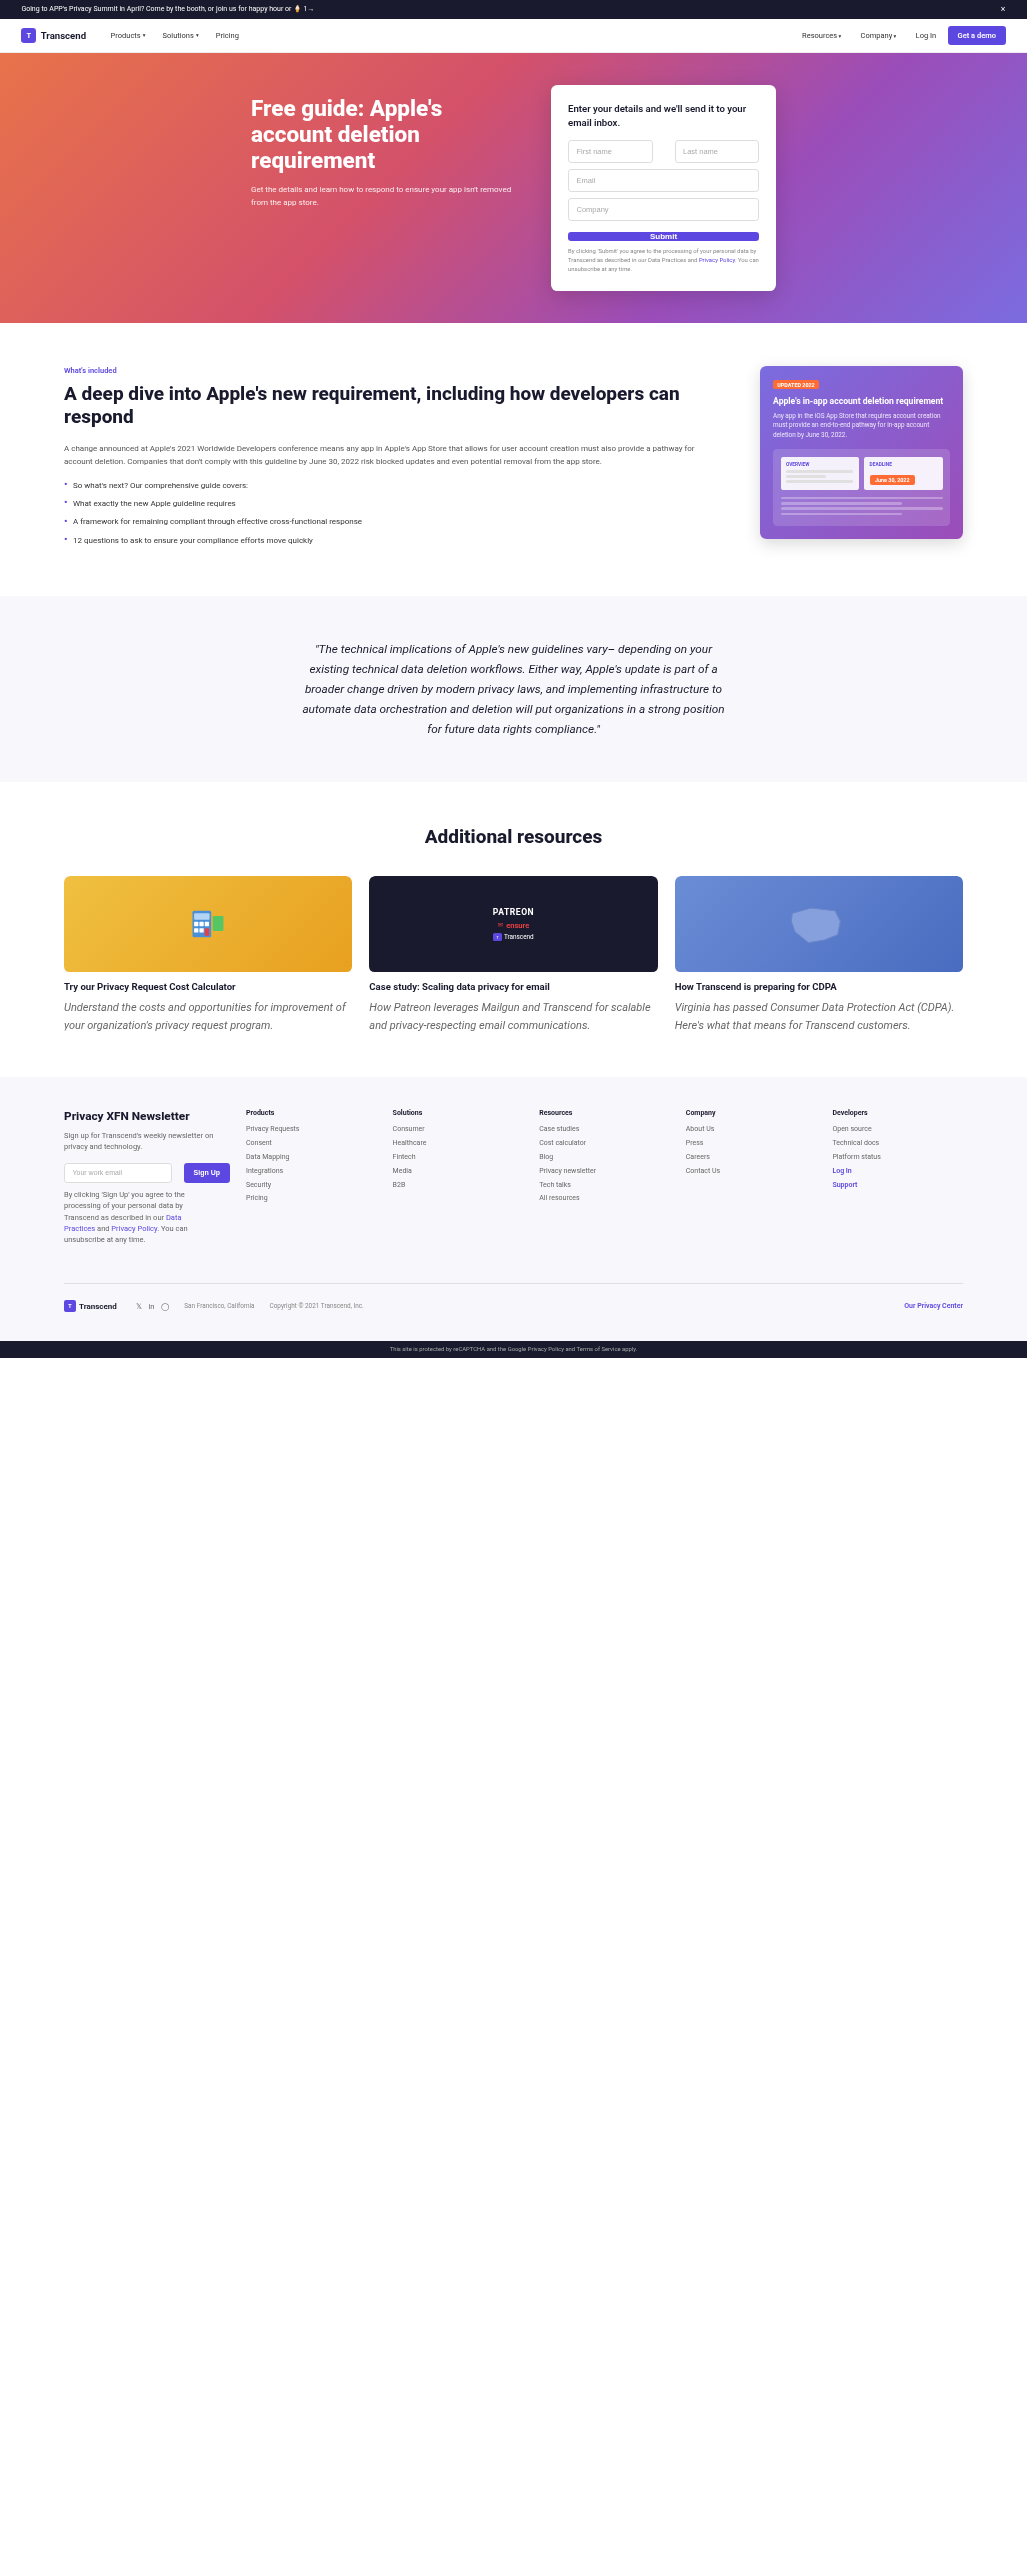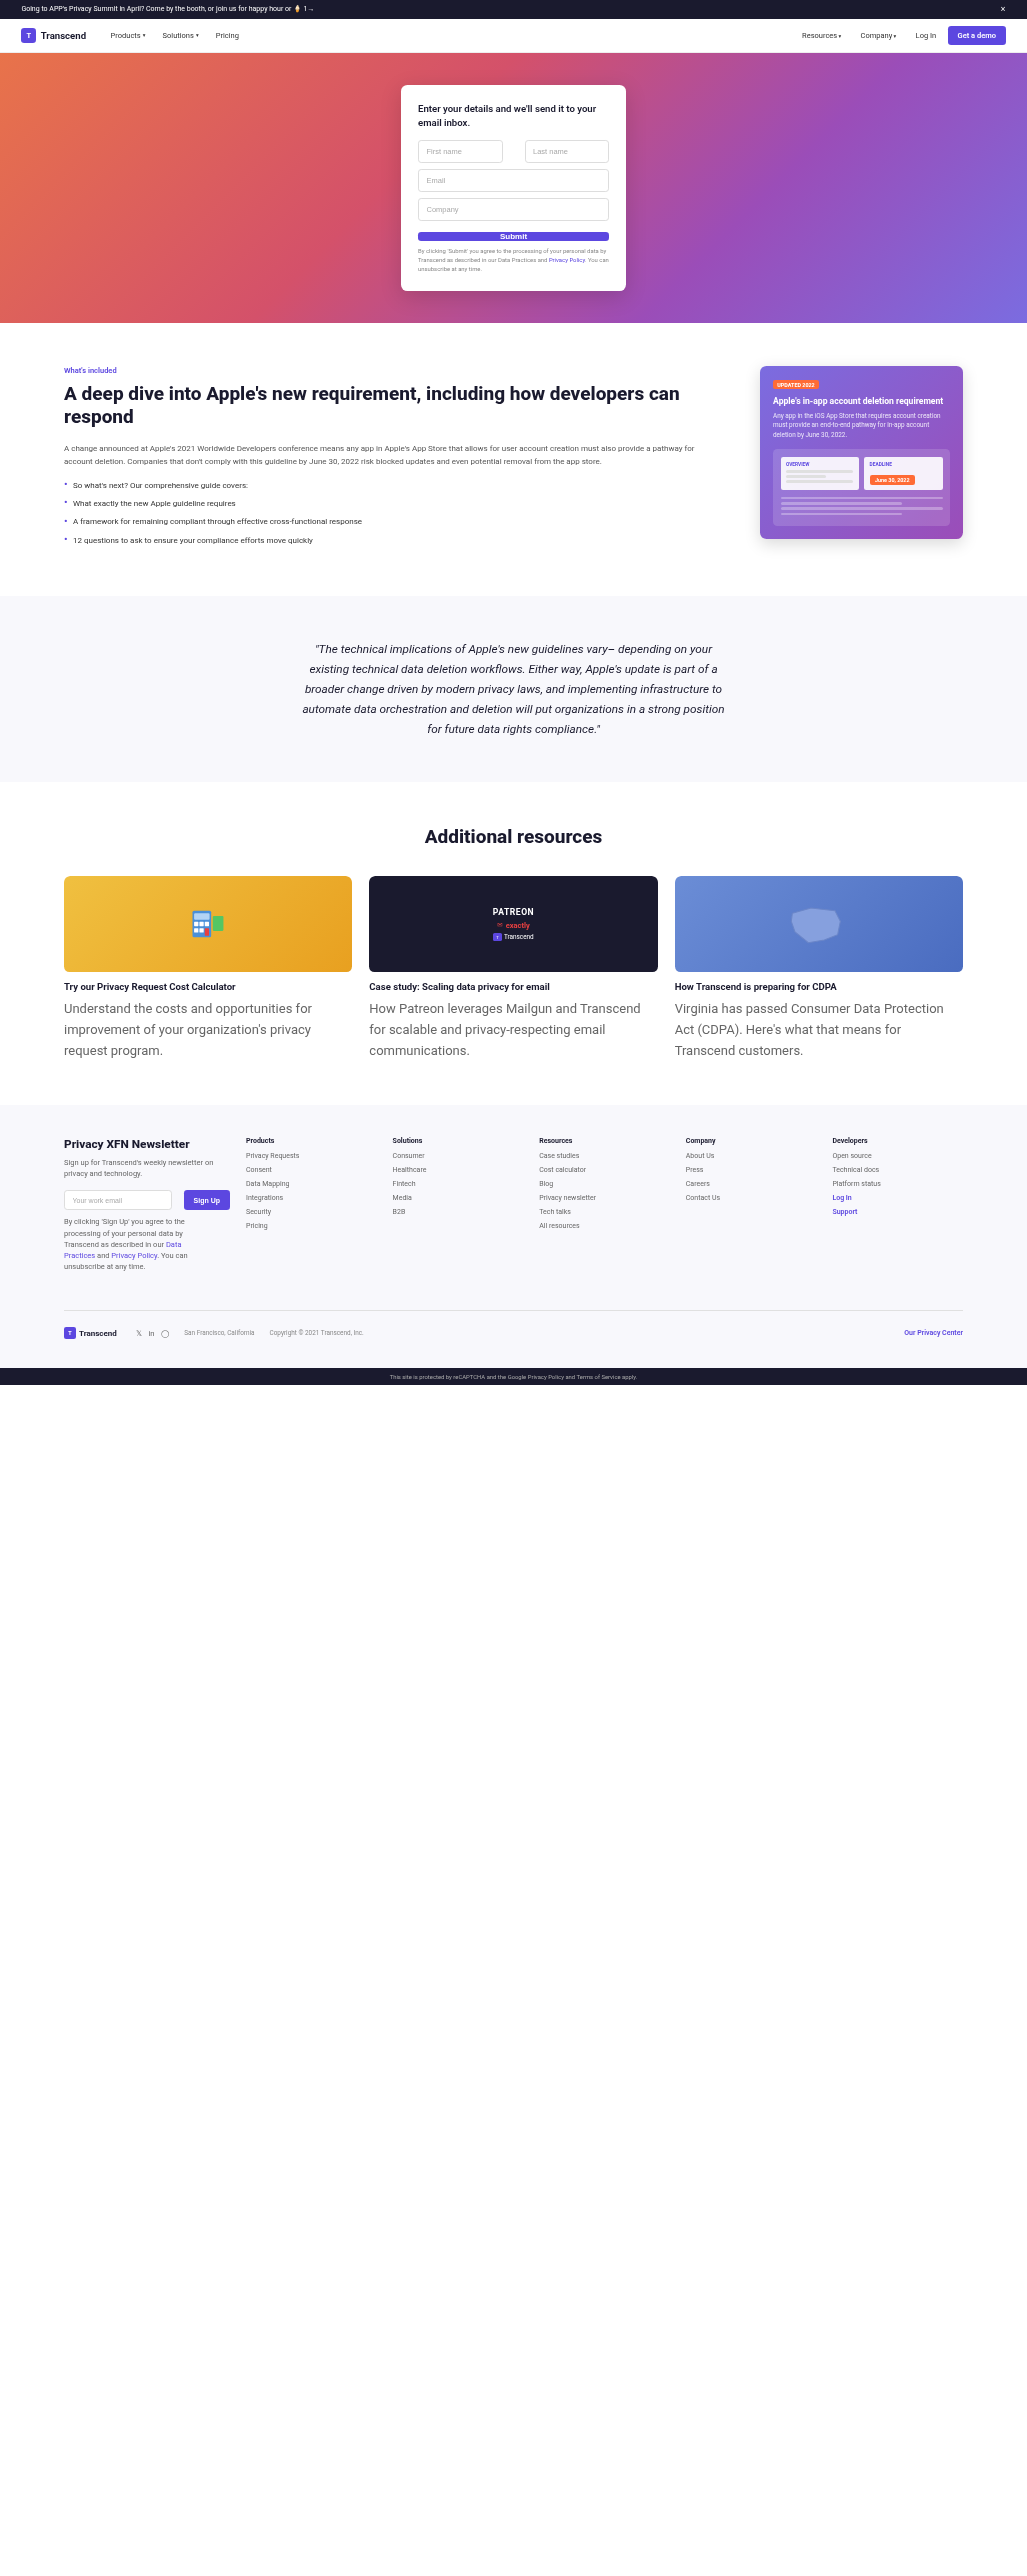--- a/index.html
+++ b/index.html
@@ -261,21 +261,21 @@
       margin-bottom: 8.6px;
       display: flex;
       align-items: center;
       justify-content: center;
       font-size: 21.4px;
     }
     .resource-image.calc { background: linear-gradient(135deg, #f0c040, #e8a020); }
     .resource-image.patreon { background: #1a1a2e; flex-direction: column; gap: 4.3px; }
     .resource-image.cdpa { background: linear-gradient(135deg, #6b8dd6, #4a6cc0); }
     .resource-card h3 { font-size: 9.6px; font-weight: 700; margin-bottom: 5.4px; color: #1a1a2e; line-height: 1.35; }
-    .resource-card p { font-size: 13px; color: #666; line-height: 1.6; }
+    .resource-card p { font-size: 11px; color: #666; line-height: 1.6; font-style: italic; }
     .patreon-logos { display: flex; flex-direction: column; align-items: center; gap: 3.2px; }
     .patreon-logo-text { color: #fff; font-weight: 700; font-size: 8.6px; letter-spacing: 0.5px; }
     .mailgun-logo-text { color: #e84040; font-weight: 700; font-size: 7.5px; }
     .transcend-logo-sm { display: flex; align-items: center; gap: 2.1px; color: #fff; font-size: 6.4px; }
     .transcend-logo-sm-icon {
       width: 8.6px; height: 8.6px;
       background: #5c47e0;
       border-radius: 1.6px;
       display: inline-flex;
       align-items: center;
@@ -393,20 +393,24 @@
   </div>
   <div class="nav-right">
     <a href="#" class="chevron">Resources</a>
     <a href="#" class="chevron">Company</a>
     <a href="#">Log In</a>
     <a href="#" class="btn-demo">Get a demo</a>
   </div>
 </nav>
 
 <section class="hero">
+  <div class="hero-left">
+    <h1>Free guide: Apple's account deletion requirement</h1>
+    <p>Get the details and learn how to respond to ensure your app isn't removed from the app store.</p>
+  </div>
   <div class="hero-form-card">
     <h2>Enter your details and we'll send it to your email inbox.</h2>
     <div class="form-row">
       <input type="text" class="form-input" placeholder="First name" style="">
       <input type="text" class="form-input" placeholder="Last name" style="">
     </div>
     <div style="margin-bottom:6.4px;">
       <input type="email" class="form-input" placeholder="Email" style="">
     </div>
     <div style="margin-bottom:6.4px;">
@@ -485,21 +489,21 @@
       <h3>Try our Privacy Request Cost Calculator</h3>
       <p>Understand the costs and opportunities for improvement of your organization's privacy request program.</p>
     </div>
 
     <div class="resource-card">
       <div class="resource-image patreon">
         <div class="patreon-logos">
           <div class="patreon-logo-text">PATREON</div>
           <div style="display:flex; align-items:center; gap:3.2px;">
             <span style="color:#e84040; font-size:6.4px;">✉</span>
-            <span class="mailgun-logo-text">exactly</span>
+            <span class="mailgun-logo-text">ensure</span>
           </div>
           <div class="transcend-logo-sm">
             <div class="transcend-logo-sm-icon">T</div>
             <span>Transcend</span>
           </div>
         </div>
       </div>
       <h3>Case study: Scaling data privacy for email</h3>
       <p>How Patreon leverages Mailgun and Transcend for scalable and privacy-respecting email communications.</p>
     </div>

